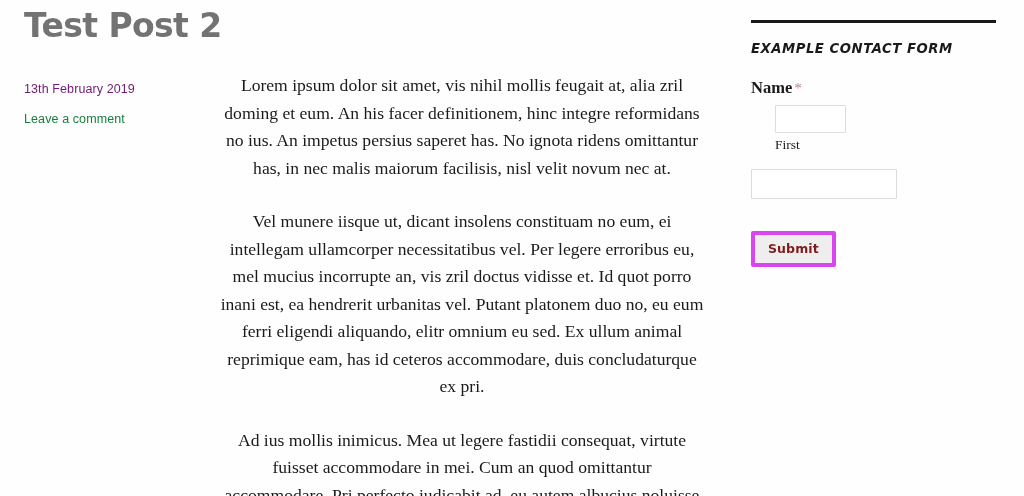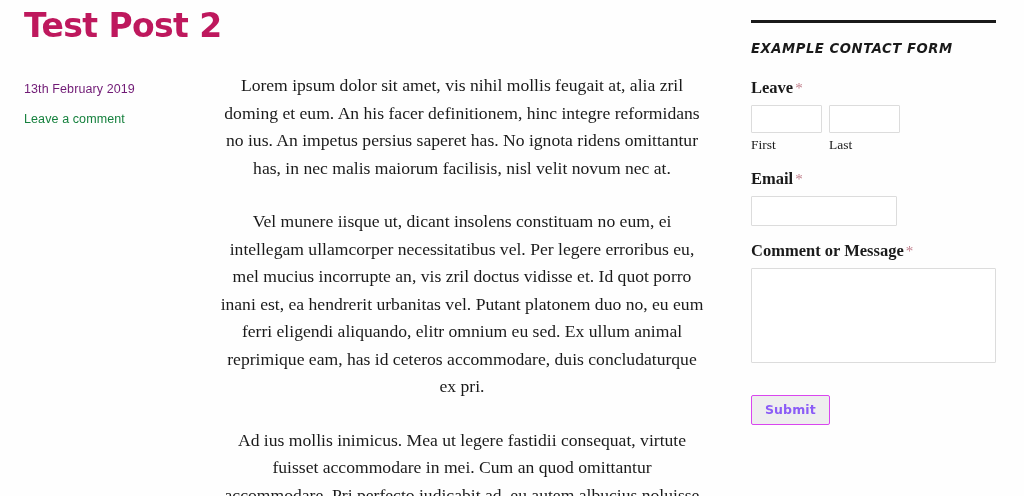--- a/index.html
+++ b/index.html
@@ -25,21 +25,21 @@
   
   .post-title {
     position: absolute;
     left: 24px;
     top: 6px;
     font-family: "DejaVu Sans", sans-serif;
     font-weight: 700;
     font-size: 33px;
     line-height: 40px;
     letter-spacing: -0.6px;
-    color: #be185d;
+    color: #737373;
     margin: 0;
     white-space: nowrap;
   }
 
   
   .post-meta {
     position: absolute;
     left: 24px;
     top: 78px;
     width: 165px;
@@ -113,21 +113,22 @@
     display: block;
   }
   .req-star {
     color: #c07f8c;
     font-weight: 400;
     font-size: 15px;
     margin-left: 2px;
   }
   .name-row {
     display: flex;
-    gap: 7px;
+    gap: 27px;
+    margin-left: 24px;
   }
   .name-col { width: 71px; }
   .text-input {
     display: block;
     box-sizing: border-box;
     width: 100%;
     height: 28px;
     background: #ffffff;
     border: 1px solid #dcdcdc;
     border-radius: 1px;
@@ -161,26 +162,26 @@
     font-size: 14px;
     color: #1a1a1a;
     padding: 5px 7px;
     resize: none;
     outline: none;
   }
   .submit-btn {
     margin-top: 17px;
     display: inline-block;
     background: #eeeeee;
-    border: 1px solid #d946ef;
+    border: 4px solid #d946ef;
     border-radius: 2px;
     font-family: "DejaVu Sans", sans-serif;
     font-weight: 700;
     font-size: 12.5px;
-    color: #8b5cf6;
+    color: #7f1d1d;
     padding: 7px 13px 7px 13px;
     line-height: 14px;
     cursor: pointer;
     letter-spacing: 0.1px;
   }
 </style>
 </head>
 <body>
 
 <div class="page">
@@ -199,42 +200,33 @@
   </div>
 
   <aside class="sidebar">
     <div class="widget-rule"></div>
     <h2 class="widget-title">EXAMPLE CONTACT FORM</h2>
 
     <form>
 
       
       <div class="field-block">
-        <label class="field-label"><span>Leave</span><span class="req-star">*</span></label>
+        <label class="field-label"><span>Name</span><span class="req-star">*</span></label>
         <div class="name-row">
           <div class="name-col">
             <input class="text-input" type="text" placeholder="" style="">
             <span class="sub-label">First</span>
           </div>
-          <div class="name-col">
-            <input class="text-input" type="text" placeholder="" style="">
-            <span class="sub-label">Last</span>
-          </div>
         </div>
       </div>
 
       
       <div class="field-block">
-        <label class="field-label"><span>Email</span><span class="req-star">*</span></label>
         <input class="text-input input-email" type="email" placeholder="" style="">
       </div>
 
       
-      <div class="field-block">
-        <label class="field-label"><span>Comment or Message</span><span class="req-star">*</span></label>
-        <textarea class="textarea-input" placeholder="" style=""></textarea>
-      </div>
 
       <button class="submit-btn" type="submit">Submit</button>
     </form>
   </aside>
 
 </div>
 
 </body></html>

